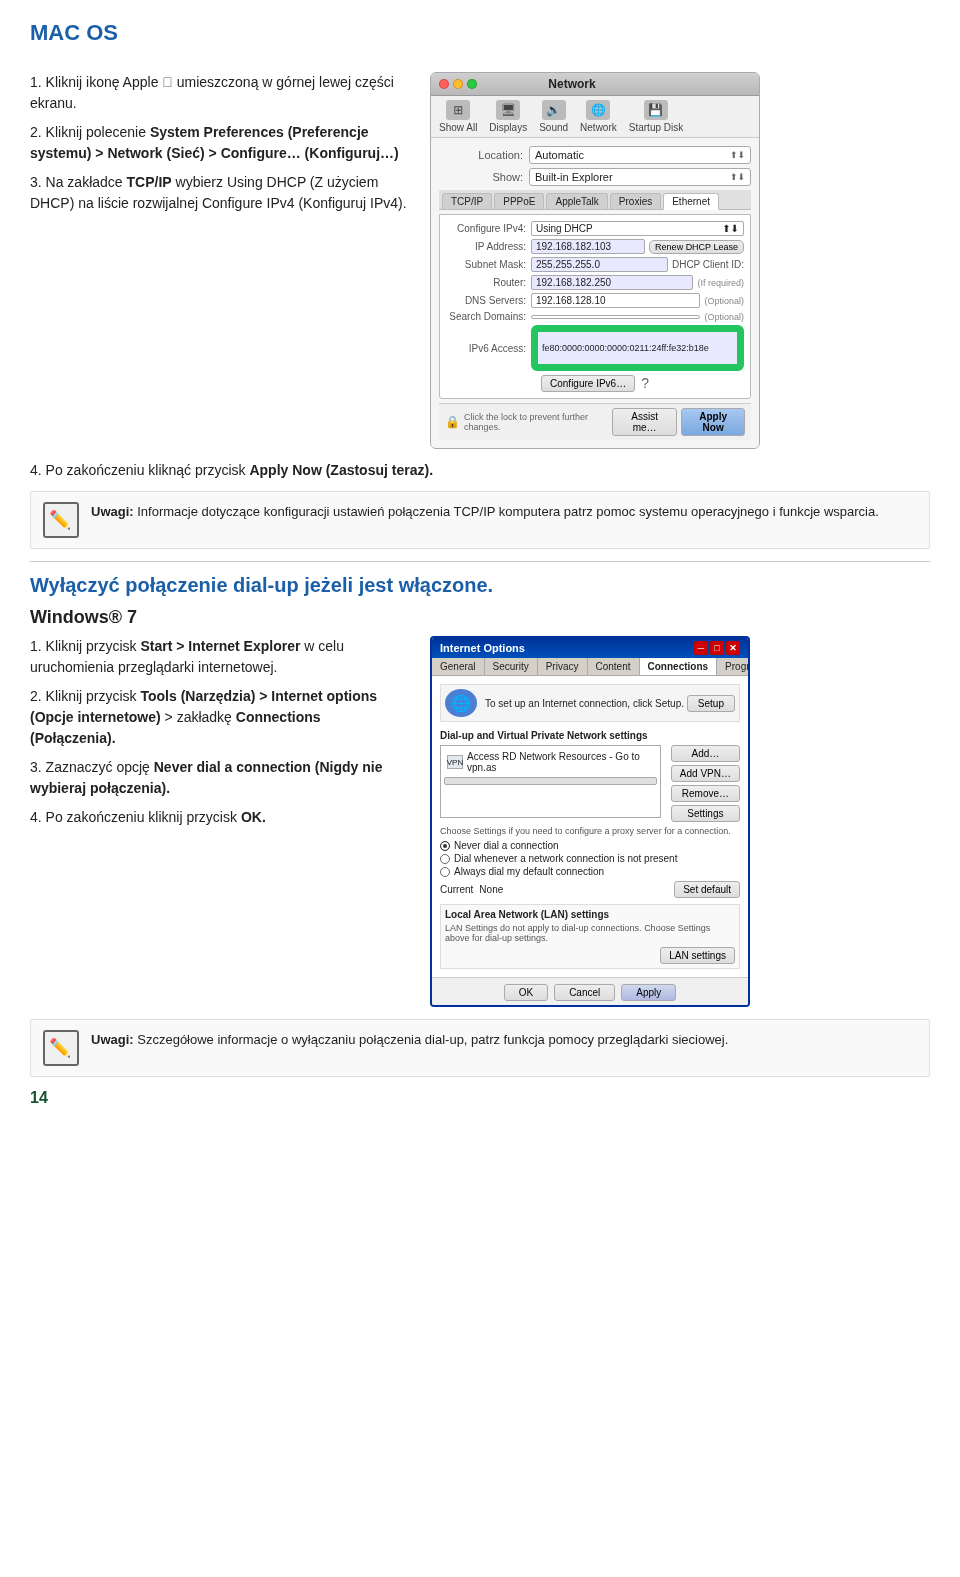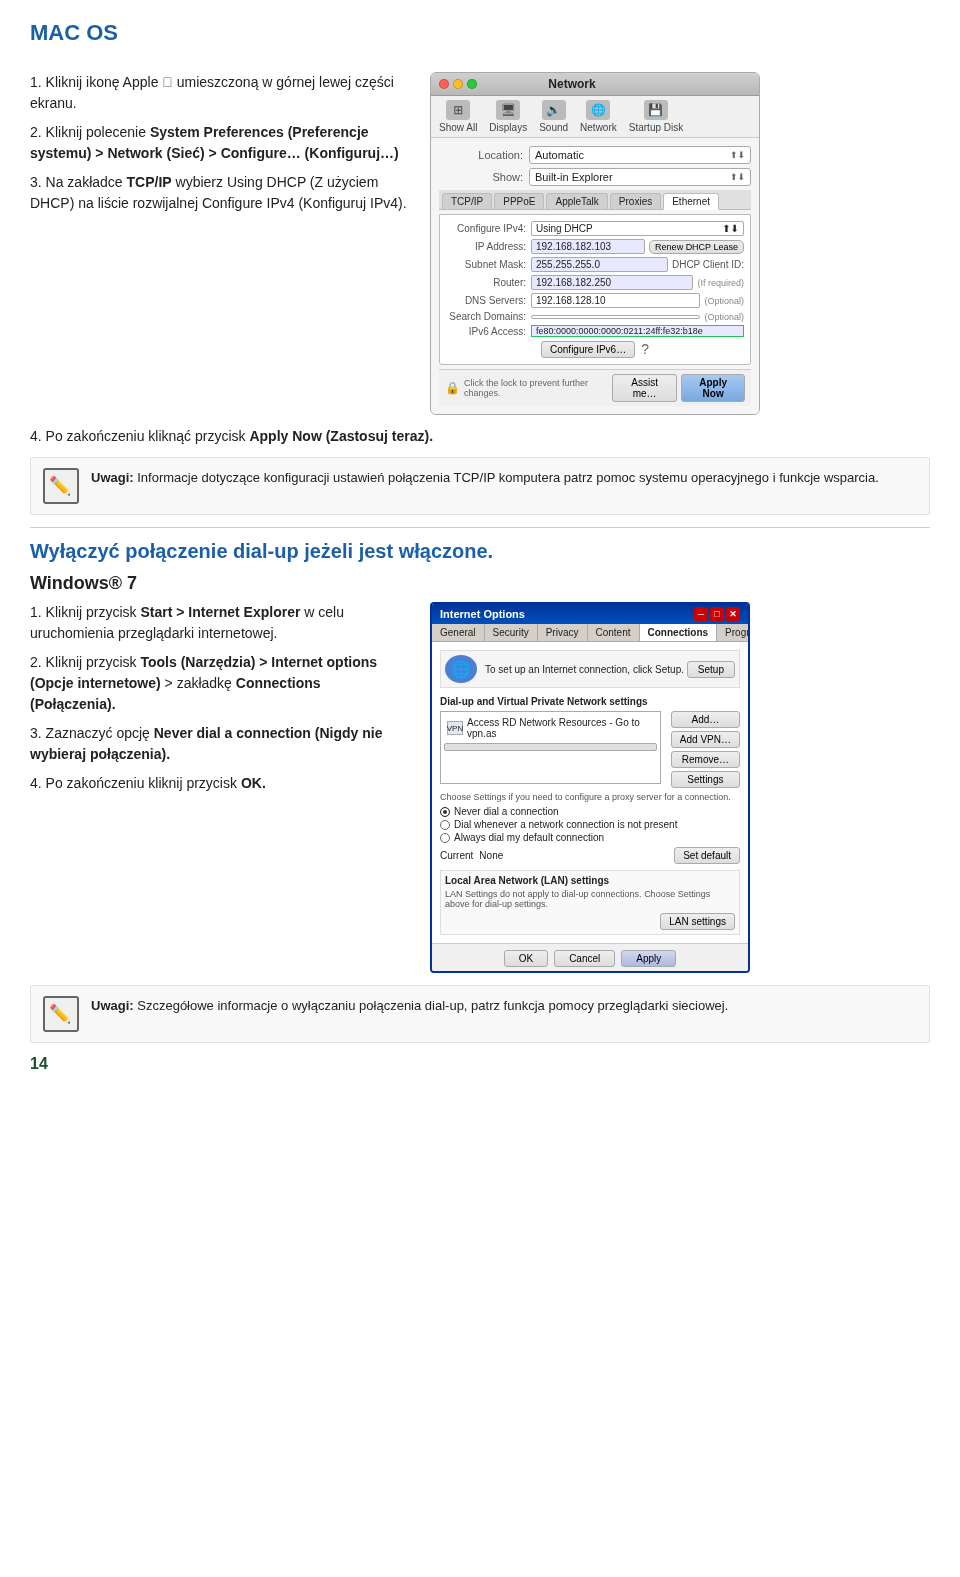--- a/index.html
+++ b/index.html
@@ -700,21 +700,21 @@
             </div>
 
             <div class="net-input-row">
               <span class="net-input-label">Search Domains:</span>
               <div style="flex:1;background:#fff;border:1px solid #aaa;border-radius:2px;padding:1px 4px;font-size:10px;"></div>
               <span style="margin-left:4px;font-size:9px;color:#888;">(Optional)</span>
             </div>
 
             <div class="net-input-row">
               <span class="net-input-label">IPv6 Access:</span>
-              <div style="flex:1;background:#e8e8ff;border:1px solid #22c55e;border-radius:0;padding:0 4px;font-size:9px;">
+              <div style="flex:1;background:#e8e8ff;border:7px solid #22c55e;border-radius:6px;padding:11px 4px;font-size:9px;">
                 <span>fe80:0000:0000:0000:0211:24ff:fe32:b18e</span>
               </div>
             </div>
 
             <div class="net-ipv6-row">
               <button class="net-btn-sm-center">Configure IPv6…</button>
               <span style="margin-left:6px;font-size:14px;color:#666;">?</span>
             </div>
           </div>
 

